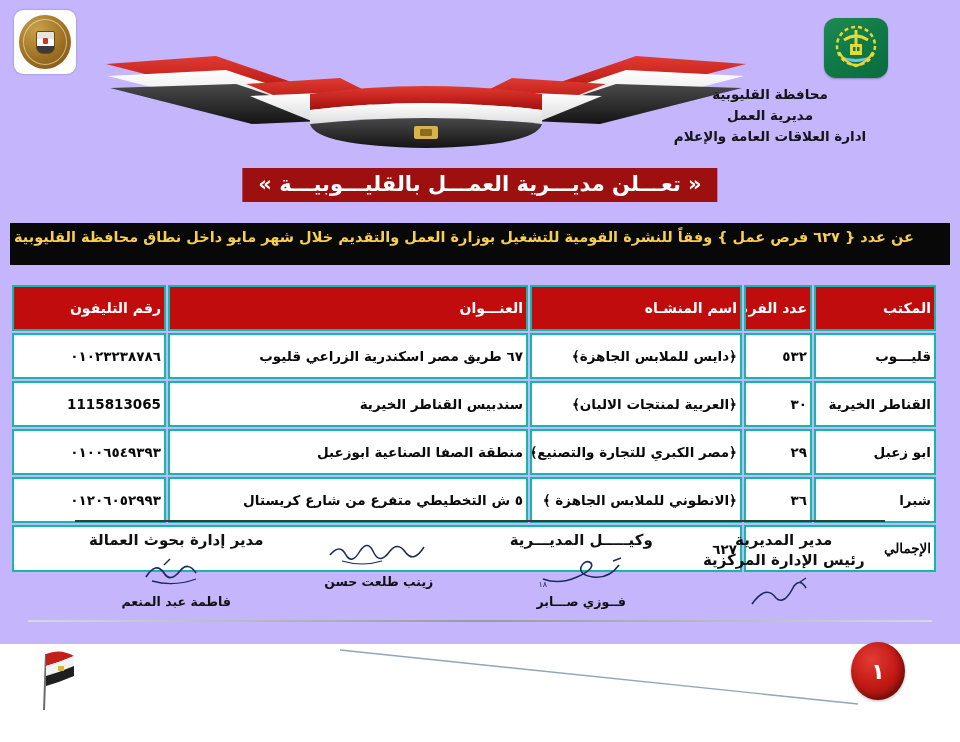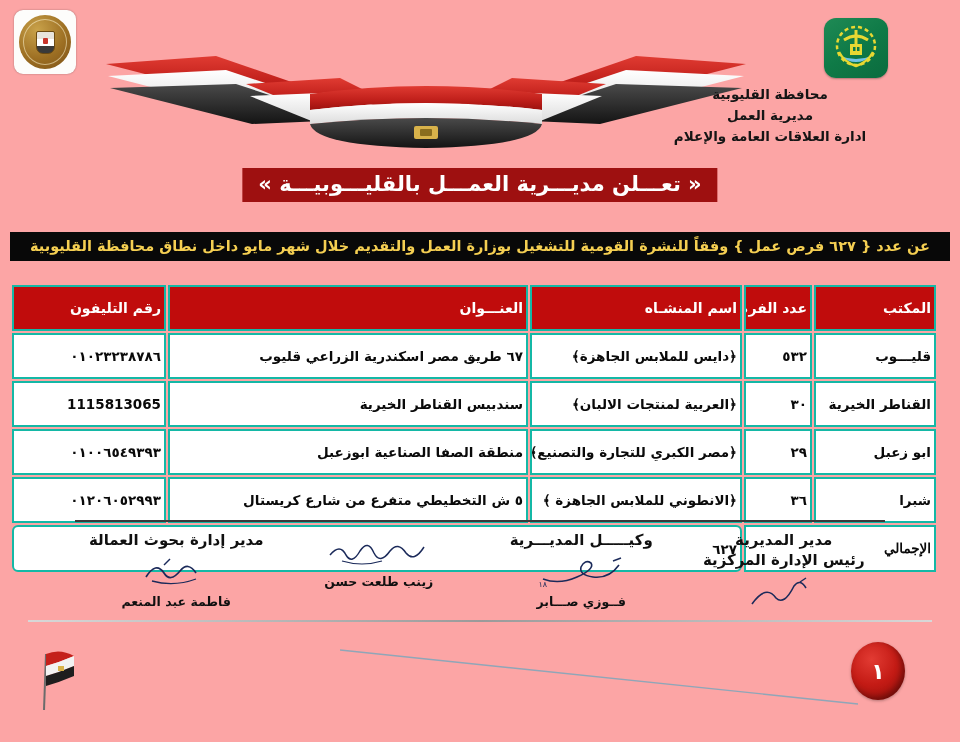--- a/index.html
+++ b/index.html
@@ -5,22 +5,22 @@
 <style>
   * { box-sizing: border-box; margin: 0; padding: 0; }
   html, body {
     width: 960px; height: 742px;
     background: #ffffff;
     font-family: "DejaVu Sans", "Liberation Sans", sans-serif;
     overflow: hidden;
   }
   #page {
     position: relative;
-    width: 960px; height: 742px;
-    background: #fca5a5;
+    width: 960px; height: 644px;
+    background: #c4b5fd;
   }
 
   
   .header { position: relative; height: 165px; }
 
   
   .gov-seal {
     position: absolute; left: 14px; top: 10px;
     width: 62px; height: 64px;
     border-radius: 9px;
@@ -89,27 +89,27 @@
     color: #ffffff;
     font-size: 21px;
     font-weight: 700;
     letter-spacing: .5px;
     padding: 4px 16px 6px;
     white-space: nowrap;
     direction: rtl;
     text-align: center;
   }
   .subtitle-bar {
-    position: absolute; left: 10px; right: 10px; top: 232px;
+    position: absolute; left: 10px; right: 10px; top: 223px;
     background: #080808;
     color: #f5cf52;
     font-size: 14.5px;
     font-weight: 700;
-    text-align: center;
-    padding: 6px 4px 7px;
+    text-align: left;
+    padding: 6px 4px 20px;
     direction: rtl;
     white-space: nowrap;
     overflow: hidden;
   }
 
   
   .table-wrap {
     position: absolute; left: 22px; top: 283px;
     width: 916px;
   }
@@ -154,21 +154,20 @@
   td.total-label {
     background: #ffffff;
     color: #0a0a0a;
     font-size: 15px;
     font-family: Liberation Serif, serif;
   }
   td.total-value {
     background: #ffffff;
     color: #0a0a0a;
     font-size: 15px;
-    border-radius: 6px;
   }
 
   
   .sig-area {
     position: absolute; left: 75px; top: 520px;
     width: 810px;
     border-top: 2px solid #3a3a3a;
     padding-top: 8px;
     direction: rtl;
     display: flex;

